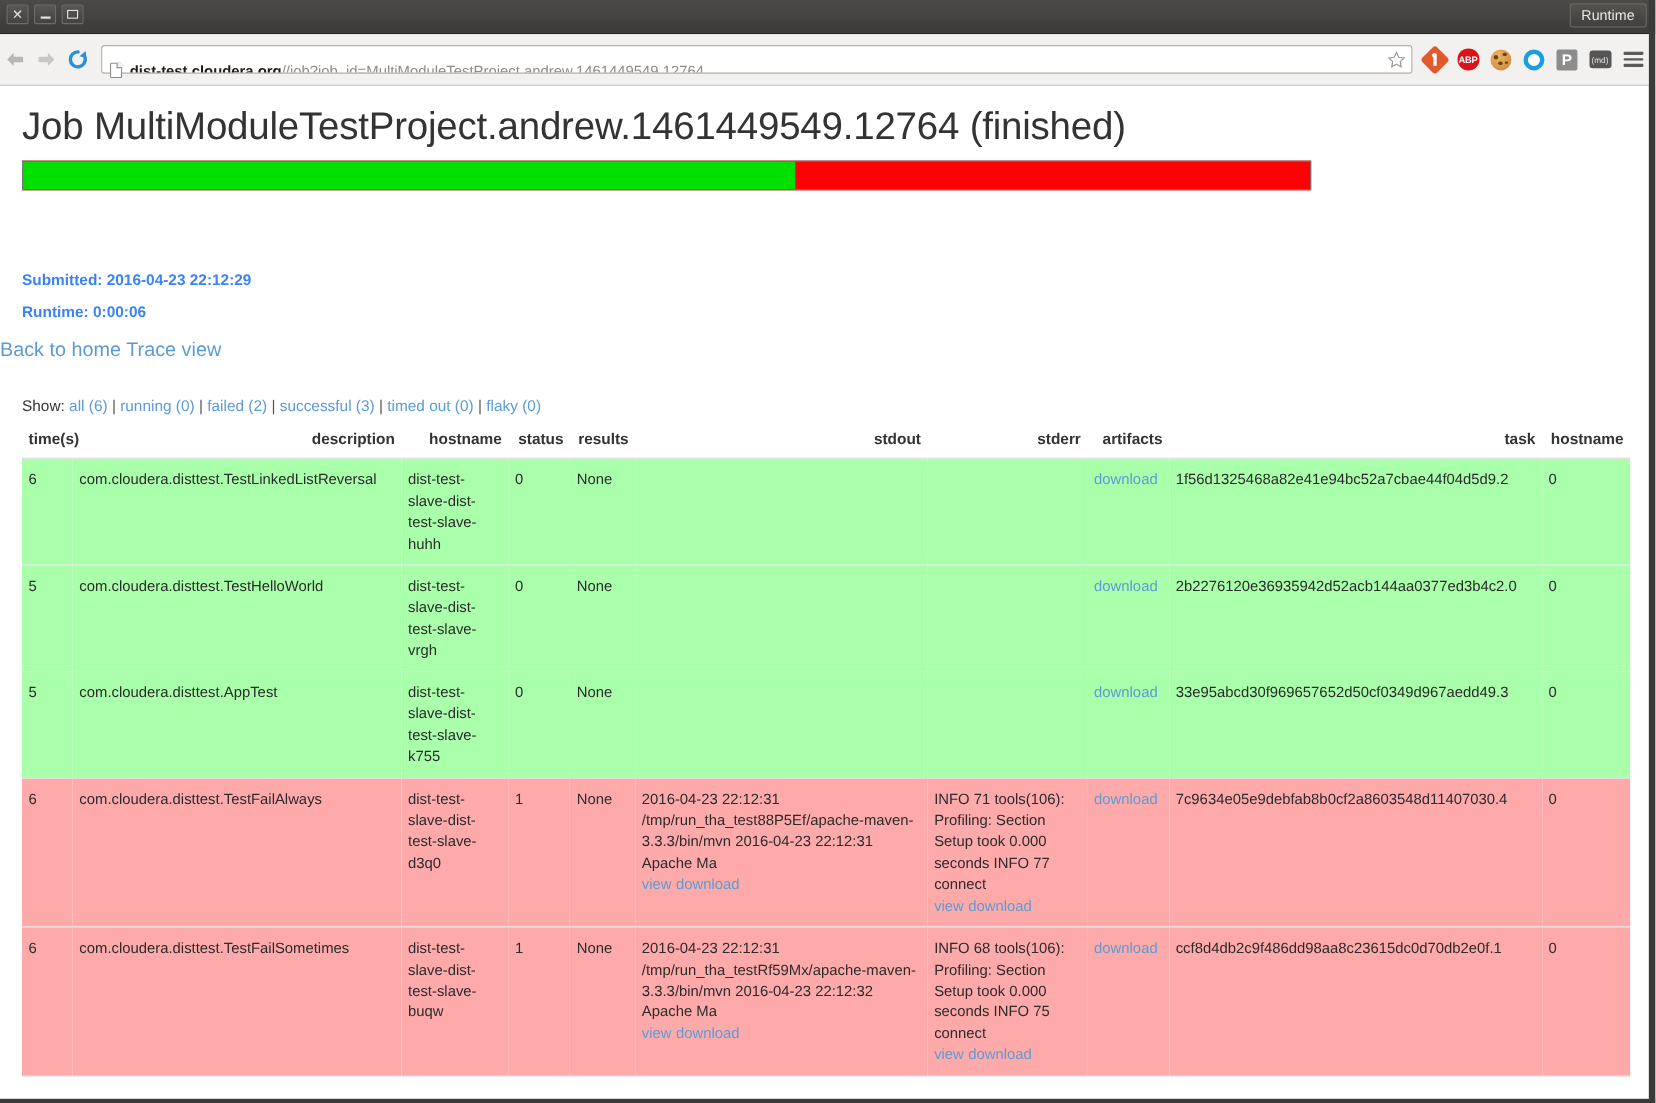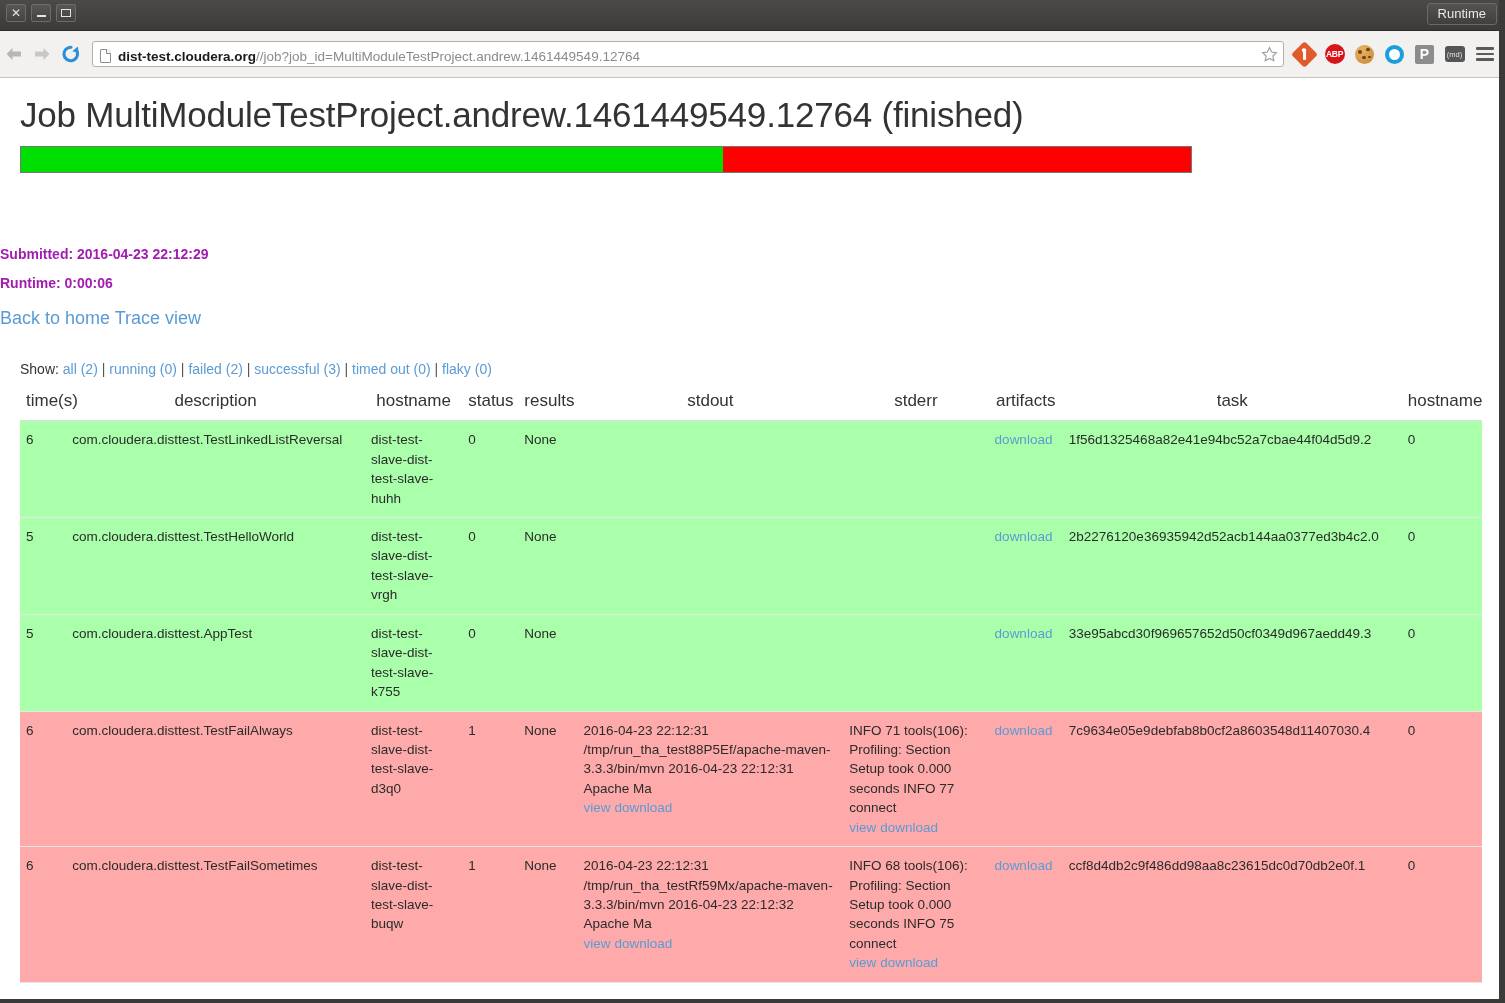--- a/index.html
+++ b/index.html
@@ -119,22 +119,22 @@
   .navicon { width: 28px; text-align: center; flex: 0 0 auto; }
   .arrow-svg { display: block; margin: 0 auto; }
   .reload-wrap { width: 30px; text-align: center; }
 
   .omnibox {
     flex: 1 1 auto;
     height: 26px; margin: 0 10px 0 6px;
     background: #ffffff;
     border: 1px solid #b3b0ac;
     border-radius: 3px;
-    display: flex; align-items: center;
-    padding: 4px 4px 0 7px;
+    display: flex; 
+    padding: 15px 4px 0 7px;
     position: relative;
   }
   .page-doc-icon {
     width: 11px; height: 14px; flex: 0 0 11px;
     background: #ffffff;
     border: 1px solid #8d8d8d;
     border-radius: 1px;
     position: relative; margin-right: 7px;
   }
   .page-doc-icon:after {
@@ -237,22 +237,23 @@
   .progress-outer {
     position: absolute; left: 20px; top: 68px;
     width: 1172px; height: 27px;
     border: 1px solid #777777;
     background: #ff0000;
     display: flex;
   }
   .progress-green { height: 100%; background: #00e000; }
 
   .meta-line {
+    padding-left: 20px;
     font-size: 14px; font-weight: bold;
-    color: #a21caf;
+    color: #3b82f6;
   }
   .meta-submitted { padding-top: 111px; }
   .meta-runtime { padding-top: 13px; }
 
   .links-line {
     padding-top: 17px;
     font-size: 18px;
   }
   a, .lnk {
     color: #5b9bd5; text-decoration: none; cursor: pointer;
@@ -265,23 +266,23 @@
 
   table.results {
     border-collapse: collapse;
     margin-top: 14px;
     width: 1462px;
     margin-left: 20px;
     font-size: 13.5px;
     table-layout: fixed;
   }
   table.results th {
-    text-align: center;
-    font-weight: normal;
-    font-size: 17px;
+    text-align: right;
+    font-weight: bold;
+    font-size: 14px;
     color: #333333;
     padding: 0 6px 9px 6px;
     border-bottom: 1px solid #dddddd;
     vertical-align: bottom;
   }
   table.results td {
     vertical-align: top;
     padding: 9px 6px 9px 6px;
     color: #2b2b2b;
     line-height: 1.44;
@@ -415,21 +416,21 @@
       <div class="meta-line meta-runtime">Runtime: 0:00:06</div>
 
       <div class="links-line">
         <span class="lnk">Back to home</span>
         <span> </span>
         <span class="lnk">Trace view</span>
       </div>
 
       <div class="show-line">
         <span>Show:</span>
-        <span id="filters-host"> <span class="lnk">all (2)</span><span class="sep"> |</span> <span class="lnk">running (0)</span><span class="sep"> |</span> <span class="lnk">failed (2)</span><span class="sep"> |</span> <span class="lnk">successful (3)</span><span class="sep"> |</span> <span class="lnk">timed out (0)</span><span class="sep"> |</span> <span class="lnk">flaky (0)</span></span>
+        <span id="filters-host"> <span class="lnk">all (6)</span><span class="sep"> |</span> <span class="lnk">running (0)</span><span class="sep"> |</span> <span class="lnk">failed (2)</span><span class="sep"> |</span> <span class="lnk">successful (3)</span><span class="sep"> |</span> <span class="lnk">timed out (0)</span><span class="sep"> |</span> <span class="lnk">flaky (0)</span></span>
       </div>
 
       <table class="results">
         <colgroup>
           <col class="c-time">
             <col class="c-desc">
             <col class="c-host">
             <col class="c-status">
           <col class="c-results">
             <col class="c-stdout">

